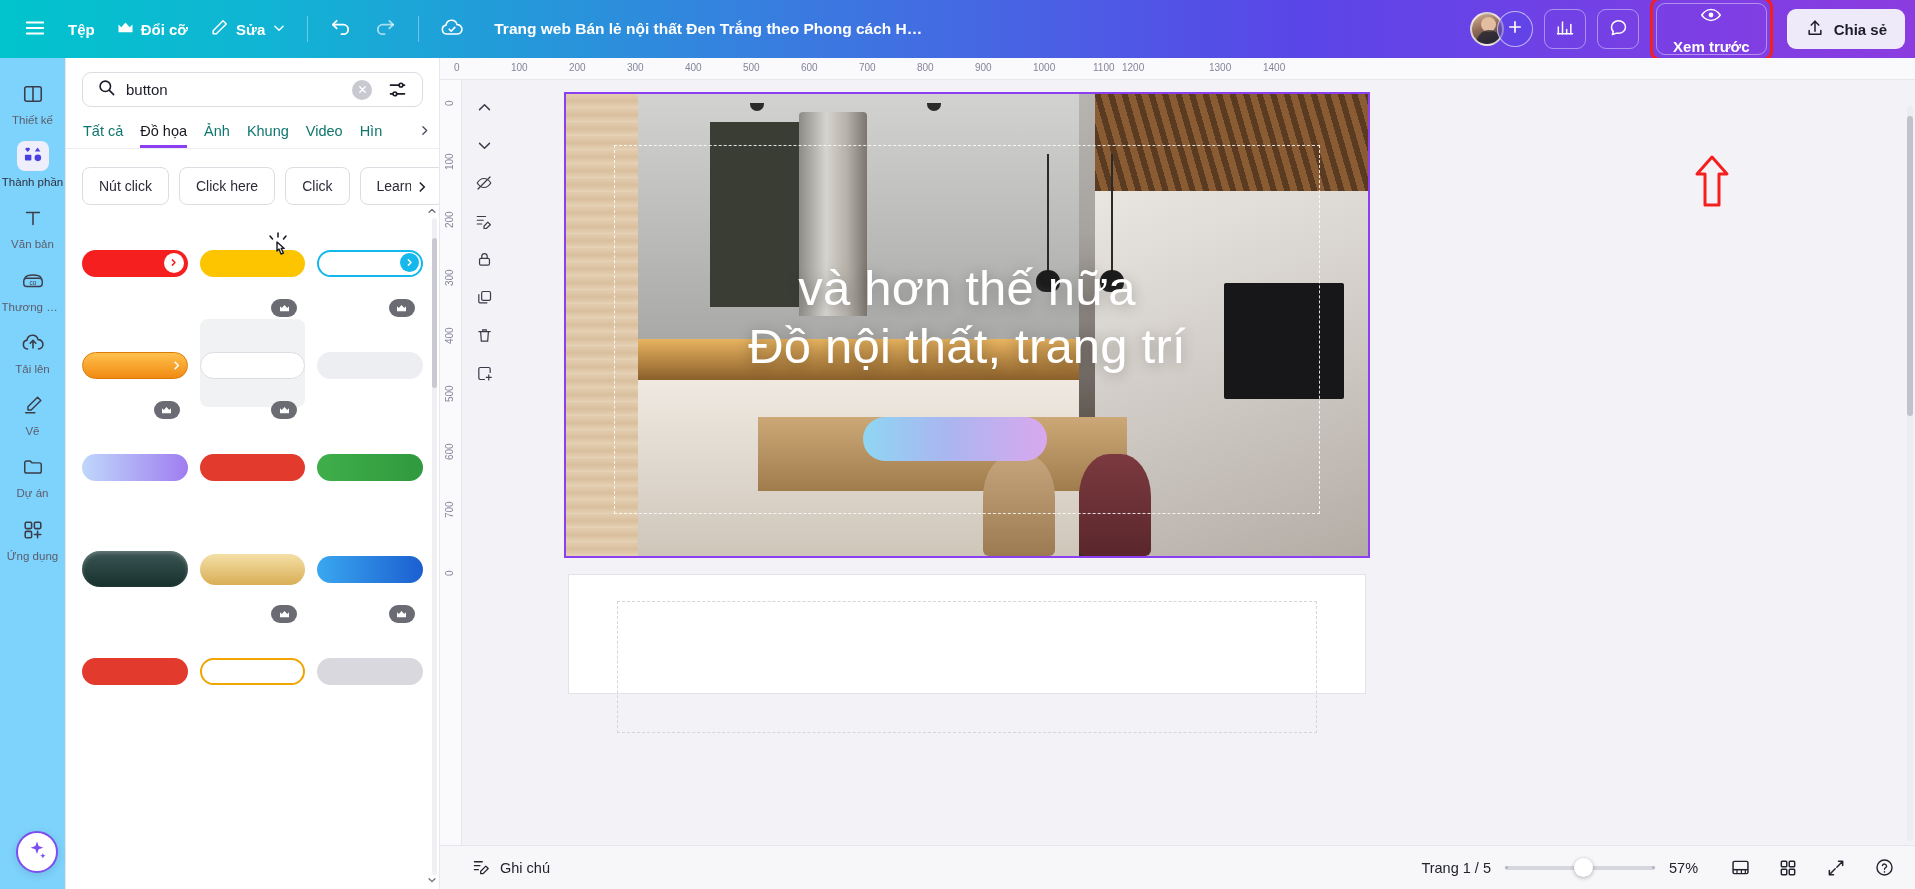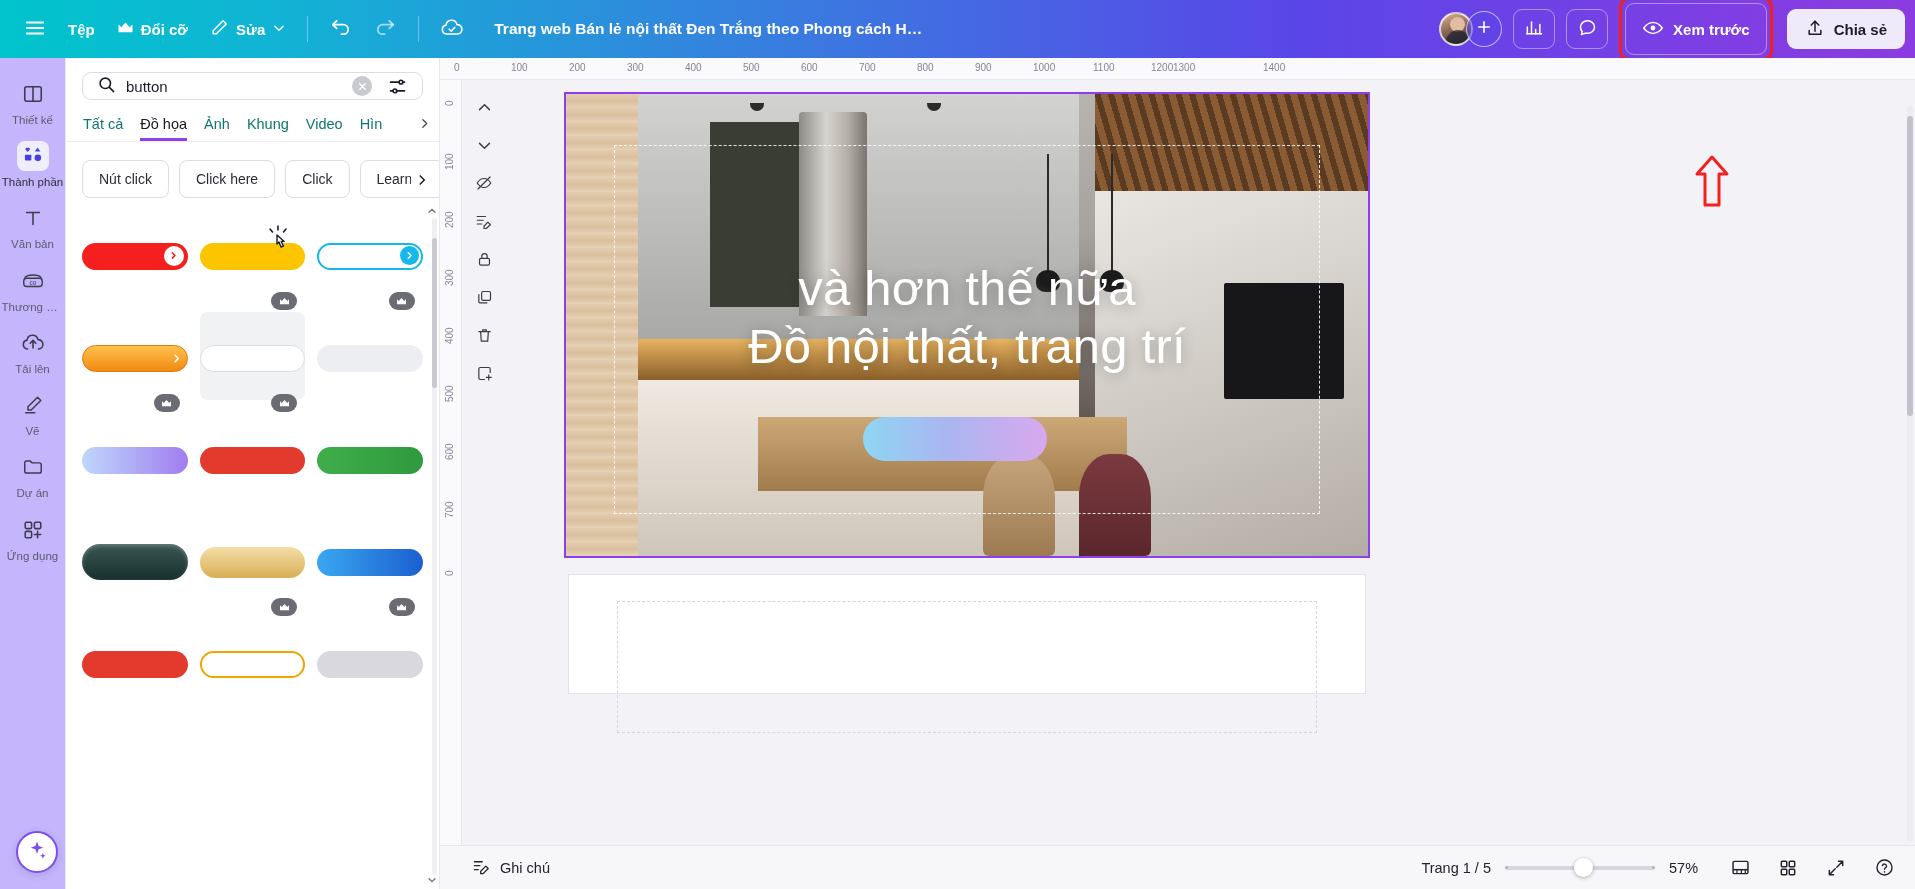--- a/index.html
+++ b/index.html
@@ -44,39 +44,39 @@
     display: flex; align-items: center; justify-content: center; margin-left: -9px; cursor: pointer;
     background: rgba(90,69,232,.55); position: relative; z-index: 2;
   }
   .sq-btn {
     width: 42px; height: 40px; border-radius: 9px; border: 1.5px solid rgba(255,255,255,.42);
     display: flex; align-items: center; justify-content: center; cursor: pointer; margin-left: 9px;
   }
   .preview-wrap { margin-left: 9px; padding: 3px; border: 3px solid #f61f1f; border-radius: 10px; display: flex; }
   .preview-btn {
     height: 52px; border-radius: 9px; border: 1.5px solid rgba(255,255,255,.42); display: flex;
-    align-items: center; gap: 9px; padding: 0 16px; cursor: pointer; font-size: 15px; font-weight: 700; color: #fff;
+    align-items: center; gap: 9px; padding: 0 16px; cursor: pointer; font-size: 15px; font-weight: 700; color: #fff; flex-direction: column;
   }
   .publish-btn {
     height: 40px; border-radius: 9px; border: 1.5px solid rgba(255,255,255,.5); display: flex;
     align-items: center; gap: 9px; padding: 0 16px; cursor: pointer; font-size: 15px; font-weight: 700;
     color: #fff; margin-left: 10px; background: rgba(255,255,255,.08);
   }
   .share-btn {
     height: 40px; border-radius: 9px; background: #efeaf9; color: #1c1c28; display: flex;
     align-items: center; gap: 9px; padding: 0 18px; cursor: pointer; font-size: 15px; font-weight: 600;
     margin-left: 12px;
   }
 
   
   .body { flex: 1 1 auto; display: flex; min-height: 0; }
 
   
   .rail {
-    width: 66px; flex: 0 0 66px; background: #c4b5fd; border-right: 1px solid #e8e8ec;
+    width: 66px; flex: 0 0 66px; background: #7dd3fc; border-right: 1px solid #e8e8ec;
     display: flex; flex-direction: column; align-items: center; padding-top: 14px; gap: 2px;
     position: relative;
   }
   .rail-item {
     width: 62px; padding: 7px 1px 5px; display: flex; flex-direction: column; align-items: center;
     gap: 5px; cursor: pointer; border-radius: 9px;
   }
   .rail-ico { width: 32px; height: 30px; display: flex; align-items: center; justify-content: center; border-radius: 8px; }
   .rail-item.active .rail-ico { background: #eeeefc; }
   .rail-lbl {
@@ -87,21 +87,21 @@
   .magic-btn {
     position: absolute; left: 16px; bottom: 16px; width: 42px; height: 42px; border-radius: 50%;
     background: #fff; border: 2px solid #7c4df0; display: flex; align-items: center; justify-content: center;
     cursor: pointer; box-shadow: 0 2px 8px rgba(0,0,0,.12);
   }
 
   
   .panel { width: 374px; flex: 0 0 374px; background: #fff; border-right: 1px solid #e8e8ec; display: flex; flex-direction: column; position: relative; }
   .search-row { padding: 14px 16px 0; }
   .search-box {
-    height: 28px; border: 1px solid #dcdce3; border-radius: 9px; display: flex; align-items: center;
+    height: 35px; border: 1px solid #dcdce3; border-radius: 9px; display: flex; align-items: center;
     padding: 0 10px 0 14px; gap: 10px; background: #fff;
   }
   .search-input {
     flex: 1 1 auto; border: none; outline: none; font-size: 15px; color: #1c1c28;
     font-family: "Liberation Sans", sans-serif; background: transparent;
   }
   .clear-ico {
     width: 20px; height: 20px; border-radius: 50%; background: #c9c9d2; display: flex;
     align-items: center; justify-content: center; cursor: pointer; flex: 0 0 20px;
   }
@@ -638,22 +638,22 @@
         <span class="tick" style="left:129px">200</span>
         <span class="tick" style="left:187px">300</span>
         <span class="tick" style="left:245px">400</span>
         <span class="tick" style="left:303px">500</span>
         <span class="tick" style="left:361px">600</span>
         <span class="tick" style="left:419px">700</span>
         <span class="tick" style="left:477px">800</span>
         <span class="tick" style="left:535px">900</span>
         <span class="tick" style="left:593px">1000</span>
         <span class="tick" style="left:653px">1100</span>
-        <span class="tick" style="left:711px">1200</span>
-        <span class="tick" style="left:733px">1300</span>
+        <span class="tick" style="left:682px">1200</span>
+        <span class="tick" style="left:769px">1300</span>
         <span class="tick" style="left:823px">1400</span>
       </div>
 
       <div class="edit-main">
         <div class="ruler-v">
           <span class="tick" style="top:26px">0</span>
           <span class="tick" style="top:90px">100</span>
           <span class="tick" style="top:148px">200</span>
           <span class="tick" style="top:206px">300</span>
           <span class="tick" style="top:264px">400</span>

